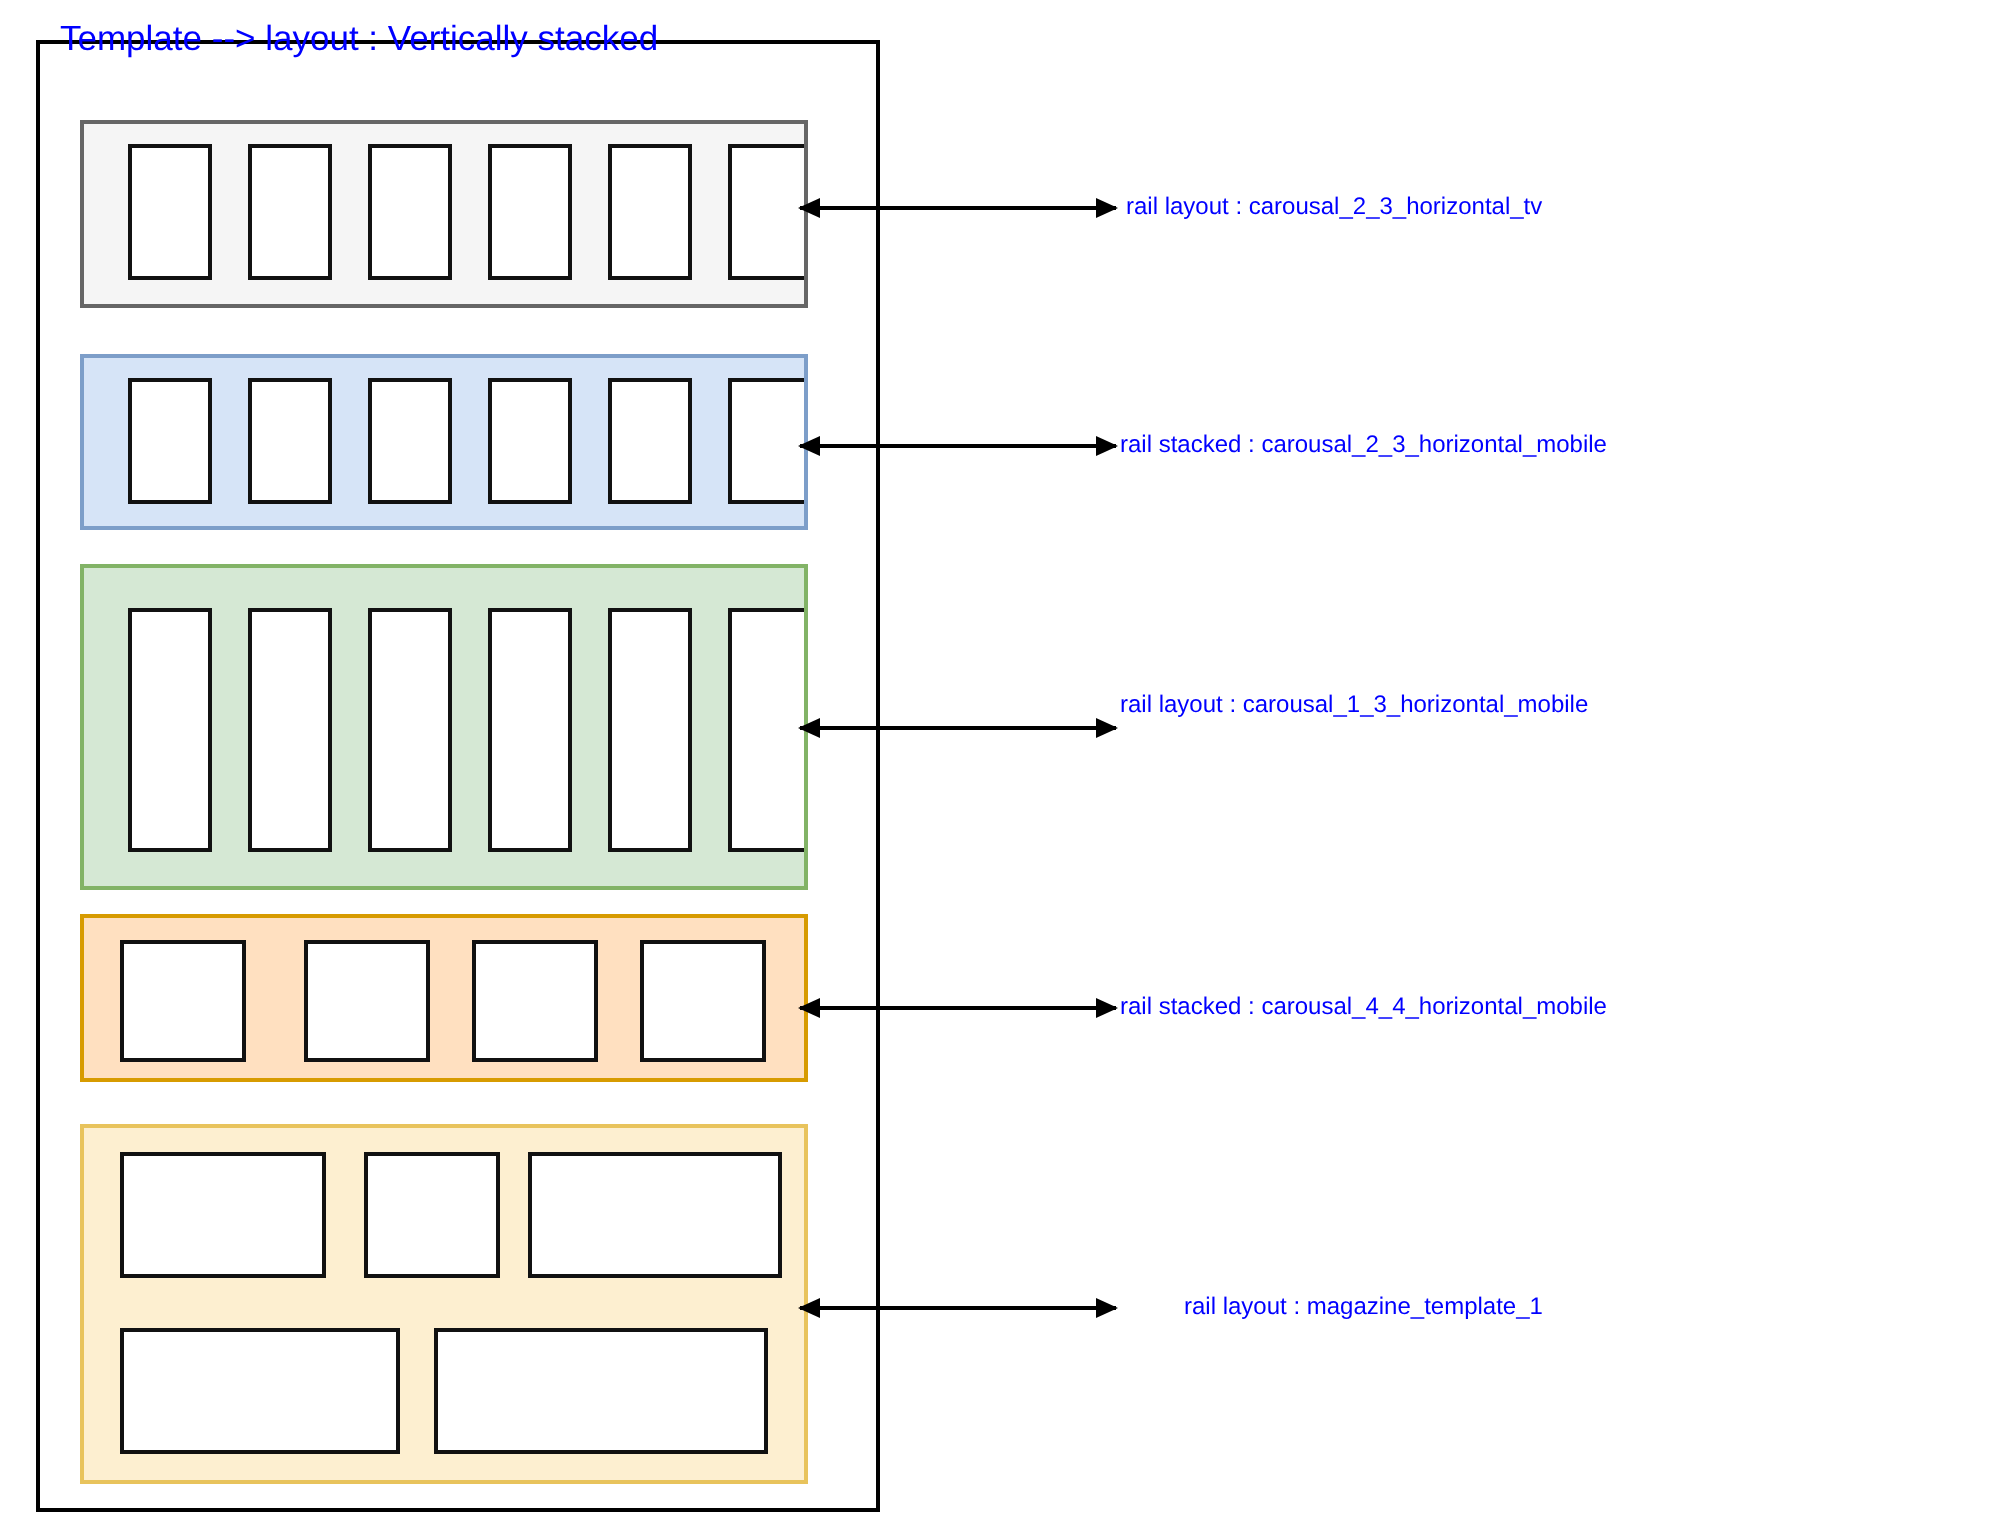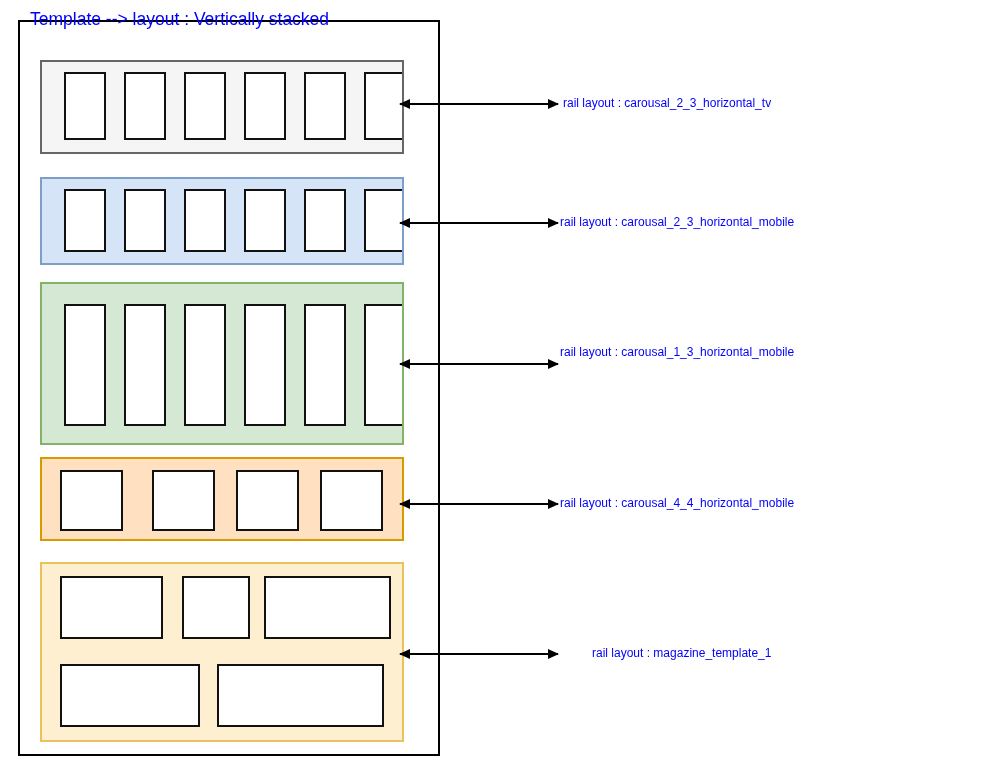--- a/index.html
+++ b/index.html
@@ -173,33 +173,33 @@
         <div class="arrow-line"></div>
         <div class="arrow-head left"></div>
         <div class="arrow-head right"></div>
       </div>
       <div class="rail-label" style="left: 563px; top: 93px;">rail layout :  carousal_2_3_horizontal_tv</div>
       <div class="arrow-row" style="left: 400px; top: 222px; width: 158px;">
         <div class="arrow-line"></div>
         <div class="arrow-head left"></div>
         <div class="arrow-head right"></div>
       </div>
-      <div class="rail-label" style="left: 560px; top: 212px;">rail layout :  carousal_2_3_horizontal_mobile</div>
+      <div class="rail-label" style="left: 560px; top: 212px;">rail stacked :  carousal_2_3_horizontal_mobile</div>
       <div class="arrow-row" style="left: 400px; top: 363px; width: 158px;">
         <div class="arrow-line"></div>
         <div class="arrow-head left"></div>
         <div class="arrow-head right"></div>
       </div>
       <div class="rail-label" style="left: 560px; top: 342px;">rail layout :  carousal_1_3_horizontal_mobile</div>
       <div class="arrow-row" style="left: 400px; top: 503px; width: 158px;">
         <div class="arrow-line"></div>
         <div class="arrow-head left"></div>
         <div class="arrow-head right"></div>
       </div>
-      <div class="rail-label" style="left: 560px; top: 493px;">rail layout :  carousal_4_4_horizontal_mobile</div>
+      <div class="rail-label" style="left: 560px; top: 493px;">rail stacked :  carousal_4_4_horizontal_mobile</div>
       <div class="arrow-row" style="left: 400px; top: 653px; width: 158px;">
         <div class="arrow-line"></div>
         <div class="arrow-head left"></div>
         <div class="arrow-head right"></div>
       </div>
       <div class="rail-label" style="left: 592px; top: 643px;">rail layout :  magazine_template_1</div>
     </div>
 
 </div>
 

